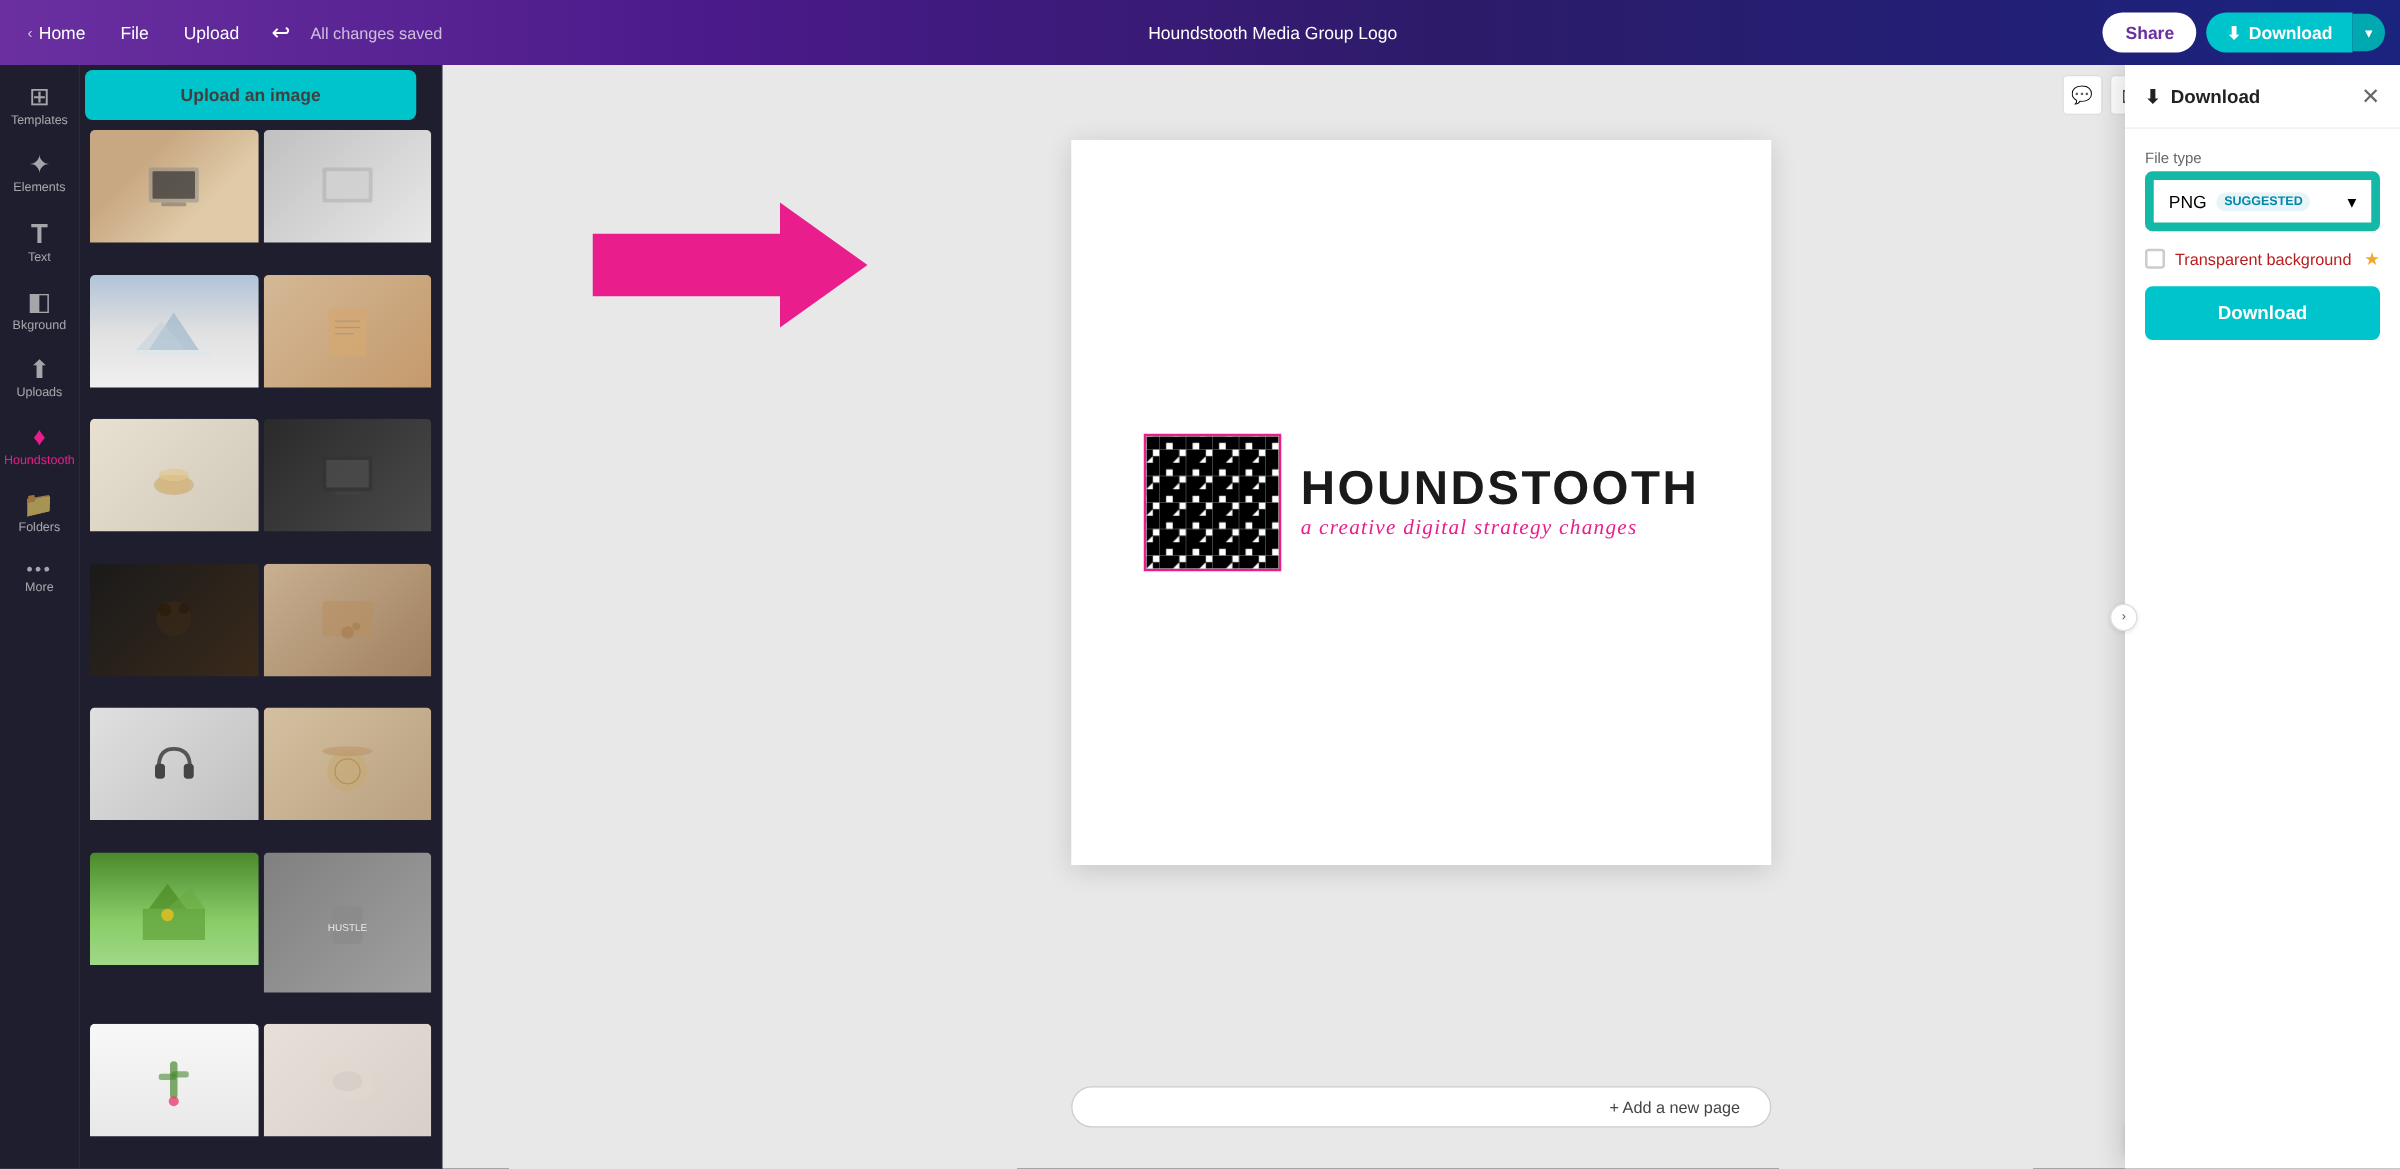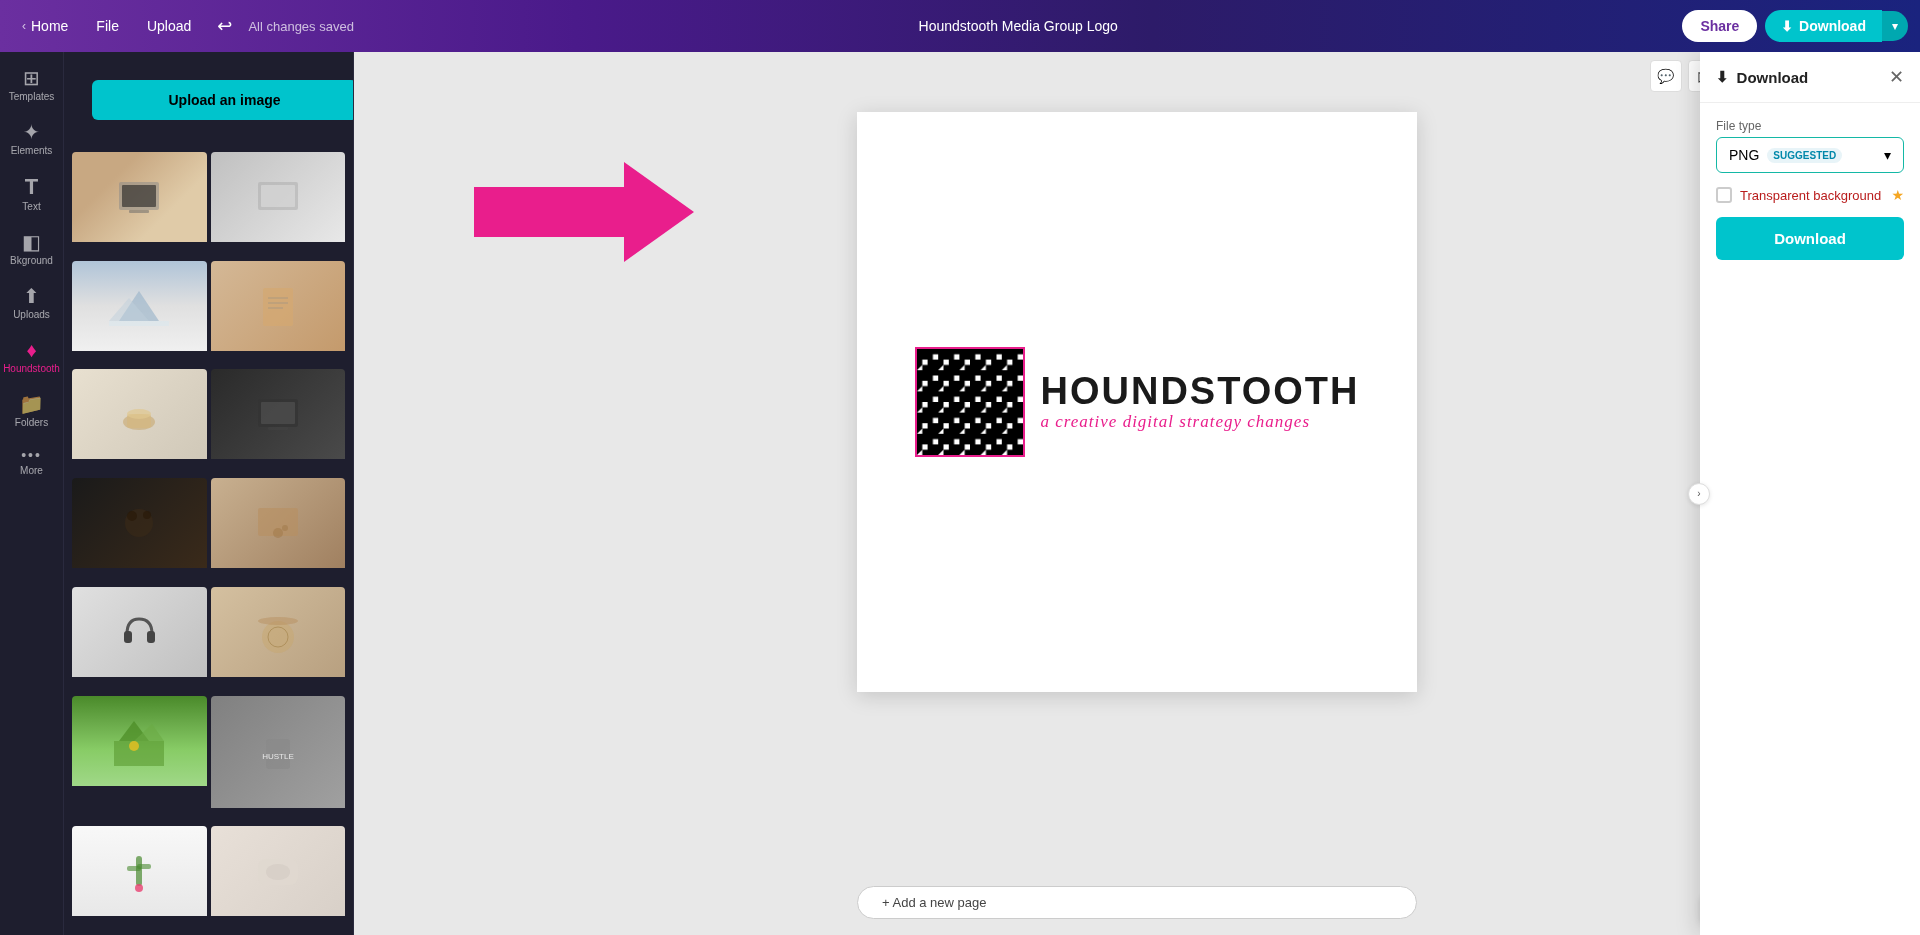--- a/index.html
+++ b/index.html
@@ -127,23 +127,23 @@
     .panel {
       width: 290px;
       background: #1e1e2e;
       flex-shrink: 0;
       display: flex;
       flex-direction: column;
       border-right: 1px solid #2a2a3e;
       overflow: hidden;
     }
     .upload-btn {
-      margin: 28px;
+      margin: 4px;
       background: #00c4cc;
-      color: #000000;
+      color: #404040;
       border: none;
       border-radius: 6px;
       padding: 12px;
       font-size: 14px;
       font-weight: 600;
       cursor: pointer;
       text-align: center;
       width: calc(100% - 24px);
     }
     .image-grid {
@@ -233,30 +233,30 @@
     }
     .logo-sub-text {
       font-size: 17px;
       color: #e91e8c;
       font-style: italic;
       font-family: Georgia, serif;
       letter-spacing: 1px;
     }
     .add-page-btn {
       position: absolute;
-      bottom: 16px;
+      bottom: 33px;
       background: white;
       border: 1px solid #ccc;
       border-radius: 20px;
       padding: 8px 24px;
       font-size: 13px;
       color: #444;
       cursor: pointer;
       width: 560px;
-      text-align: left;
+      text-align: right;
     }
     .zoom-bar {
       position: absolute;
       bottom: 12px;
       right: 120px;
       display: flex;
       align-items: center;
       gap: 8px;
       font-size: 13px;
       color: #333;
@@ -342,21 +342,21 @@
     }
     .file-type-label {
       font-size: 12px;
       color: #666;
       margin-bottom: 4px;
       font-weight: 500;
     }
     .file-type-select {
       width: 100%;
       padding: 9px 12px;
-      border: 1px solid #14b8a6;
+      border: 7px solid #14b8a6;
       border-radius: 6px;
       font-size: 14px;
       background: white;
       cursor: pointer;
       display: flex;
       align-items: center;
       justify-content: space-between;
     }
     .file-type-select-inner {
       display: flex;

